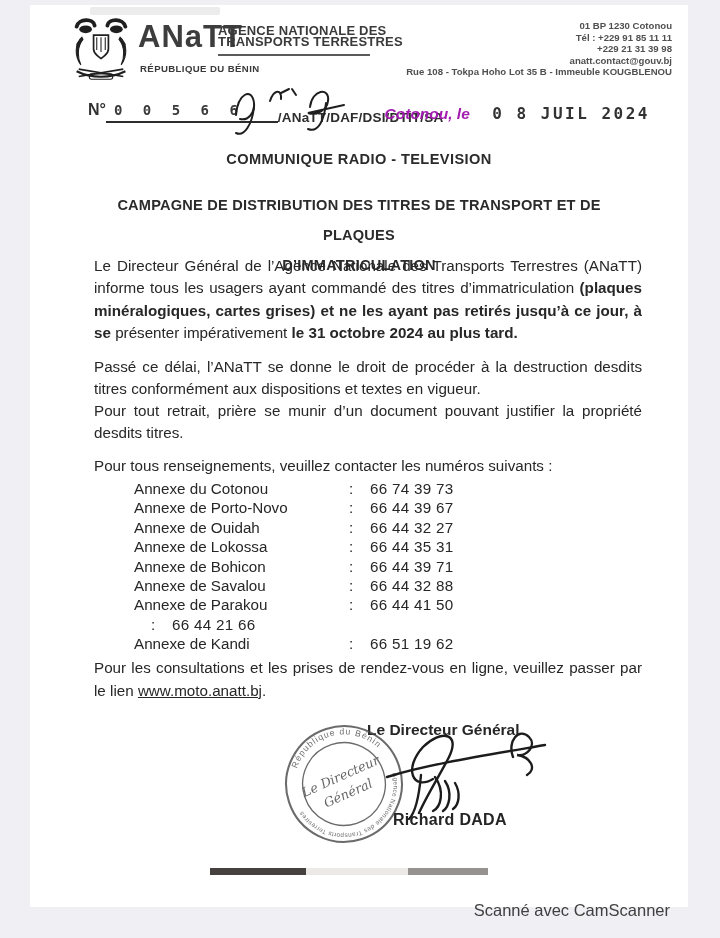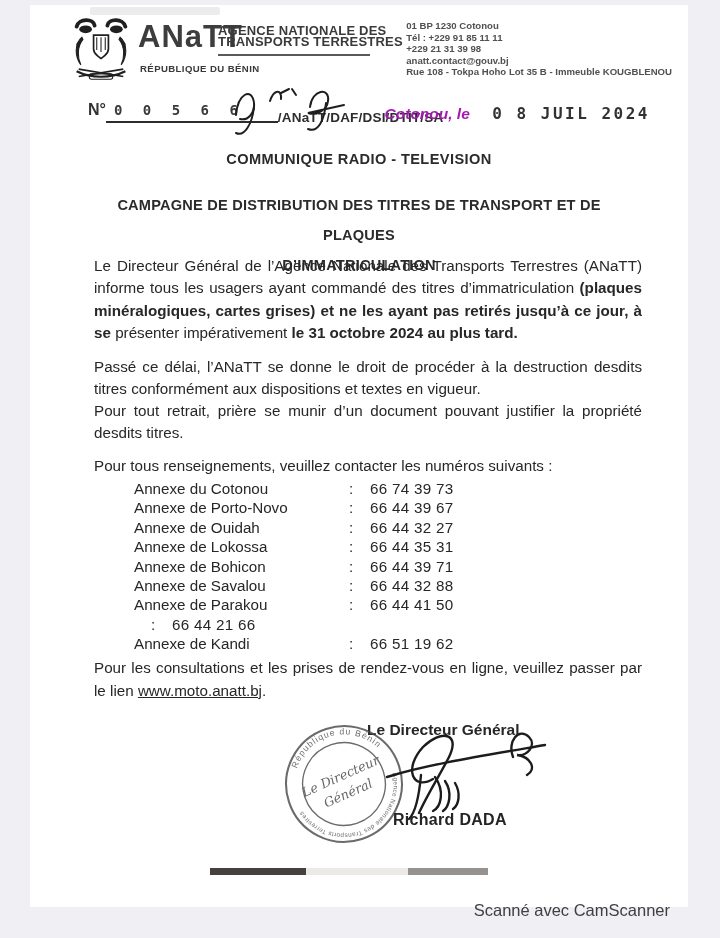--- a/index.html
+++ b/index.html
@@ -14,21 +14,21 @@
     background:#ffffff;
   }
   .smudge{position:absolute;left:60px;top:2px;width:130px;height:8px;background:#ececec;border-radius:2px;}
 
   
   .logo{position:absolute;left:36px;top:12px;width:70px;height:66px;}
   .brand{position:absolute;left:108px;top:14px;font-size:31px;font-weight:600;color:#3d3d3d;letter-spacing:1px;}
   .tagline{position:absolute;left:188px;top:21px;font-size:13px;font-weight:700;color:#3a3a3a;line-height:10.5px;letter-spacing:.2px;}
   .brand-rule{position:absolute;left:188px;top:49px;width:152px;height:2px;background:#5a5a5a;}
   .republic{position:absolute;left:110px;top:58px;font-size:9.6px;font-weight:700;color:#3a3a3a;letter-spacing:.4px;}
-  .contact{position:absolute;right:16px;top:15px;text-align:left;font-size:9.6px;font-weight:700;color:#505050;line-height:11.6px;}
+  .contact{position:absolute;right:16px;top:15px;text-align:right;font-size:9.6px;font-weight:700;color:#505050;line-height:11.6px;}
 
   
   .ref-left{position:absolute;left:58px;top:96px;white-space:nowrap;}
   .ref-no{font-size:16px;font-weight:700;color:#333;vertical-align:baseline;}
   .ref-digits{display:inline-block;border-bottom:2.5px solid #2c2c2c;font-family:"DejaVu Sans Mono",monospace;
     font-size:14px;font-weight:700;letter-spacing:6px;color:#3b3b3b;padding:0 34px 3px 8px;}
   .ref-path{font-size:13.5px;font-weight:700;color:#2d2d2d;position:relative;top:7px;letter-spacing:.2px;}
   .hand1{position:absolute;left:148px;top:76px;width:180px;height:62px;pointer-events:none;}
   .ref-right{position:absolute;right:38px;top:99px;white-space:nowrap;}
   .place{font-size:15.5px;font-weight:700;font-style:italic;color:#a21caf;}

